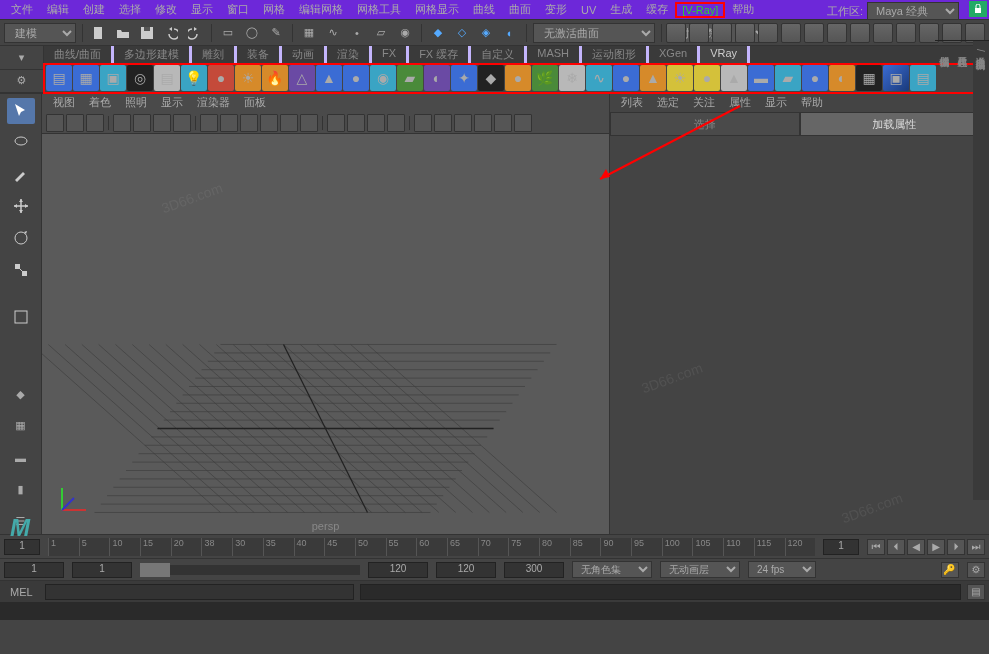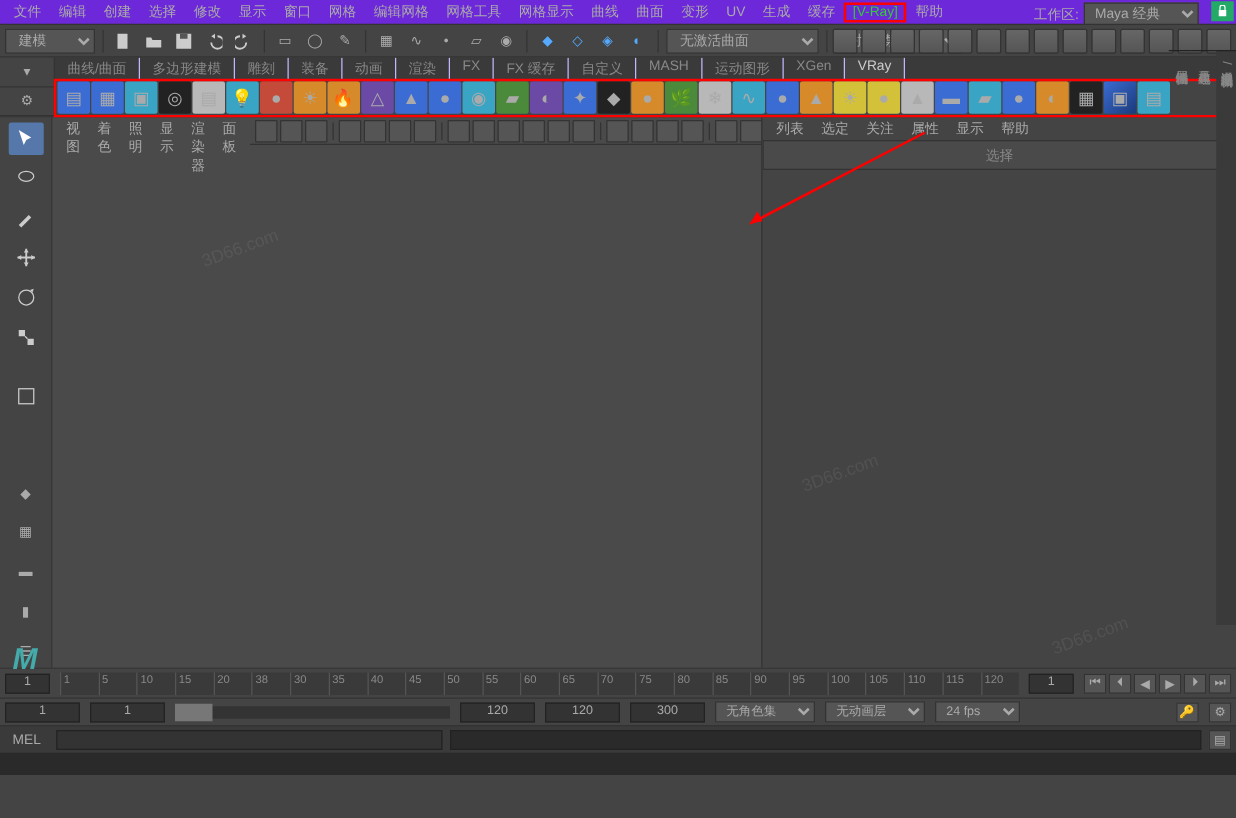--- a/index.html
+++ b/index.html
@@ -20,33 +20,33 @@
 .tb-sep { width:1px; height:18px; background:#333; margin:0 2px; }
 .tb-right { position:absolute; right:4px; top:3px; display:flex; gap:3px; }
 .tb-icon { width:20px; height:20px; background:linear-gradient(#666,#555); border:1px solid #333; border-radius:2px; }
 
 
 .shelf-area { display:flex; height:48px; border-bottom:1px solid #333; }
 .shelf-left { width:44px; background:#444; display:flex; flex-direction:column; border-right:1px solid #333; }
 .shelf-left div { flex:1; display:flex; align-items:center; justify-content:center; border-bottom:1px solid #333; }
 .shelf-main { flex:1; display:flex; flex-direction:column; }
 .shelf-tabs { height:18px; display:flex; background:#3a3a3a; }
-.shelf-tab { padding:1px 10px; cursor:pointer; color:#888; border-right:1px solid #c4b5fd; }
+.shelf-tab { padding:1px 10px; cursor:pointer; color:#888; border-right:3px solid #c4b5fd; }
 .shelf-tab.active { background:#444; color:#ccc; }
 .shelf-icons { height:30px; display:flex; align-items:center; gap:1px; padding:0 2px; outline:2px solid #f00; outline-offset:-1px; }
 .shelf-icon { width:26px; height:26px; background:#555; border-radius:2px; flex-shrink:0; display:flex; align-items:center; justify-content:center; font-size:14px; }
 
 
 .main { display:flex; height:440px; }
 .ltoolbox { width:42px; background:#444; border-right:1px solid #333; display:flex; flex-direction:column; align-items:center; padding-top:4px; gap:6px; }
 .ltool { width:28px; height:28px; display:flex; align-items:center; justify-content:center; cursor:pointer; border-radius:2px; }
 .ltool.active { background:#5577aa; }
 .ltool-sep { height:10px; }
 
-.viewport-area { flex:1; display:flex; flex-direction:row; background:#4a4a4a; min-width:0; }
+.viewport-area { flex:1; display:flex; flex-direction:column; background:#4a4a4a; min-width:0; }
 .vp-menu { height:18px; display:flex; padding:0 4px; gap:0; }
 .vp-menu .mi { padding:1px 7px; cursor:pointer; }
 .vp-toolbar { height:22px; display:flex; align-items:center; padding:0 4px; gap:2px; border-bottom:1px solid #333; }
 .vp-btn { width:18px; height:18px; background:#555; border:1px solid #333; border-radius:1px; cursor:pointer; }
 .vp-sep { width:1px; height:14px; background:#333; margin:0 2px; }
 .viewport { flex:1; background:#5a5a5a; position:relative; overflow:hidden; }
 .axis { position:absolute; left:12px; bottom:16px; width:40px; height:40px; }
 .persp-label { position:absolute; bottom:2px; left:50%; transform:translateX(-50%); color:#888; }
 
 .attr-panel { width:380px; background:#444; border-left:1px solid #333; display:flex; flex-direction:column; }
@@ -430,20 +430,21 @@
     <div class="attr-tabs">
       <span class="mi">列表</span>
       <span class="mi">选定</span>
       <span class="mi">关注</span>
       <span class="mi">属性</span>
       <span class="mi">显示</span>
       <span class="mi">帮助</span>
     </div>
     <div class="attr-btns">
       <button>选择</button>
+      <button class="primary">加载属性</button>
     </div>
   </div>
 </div>
 
 <div class="right-sidebar">
   <div>通道盒/层编辑器</div>
   <div>建模工具包</div>
   <div>属性编辑器</div>
 </div>
 

